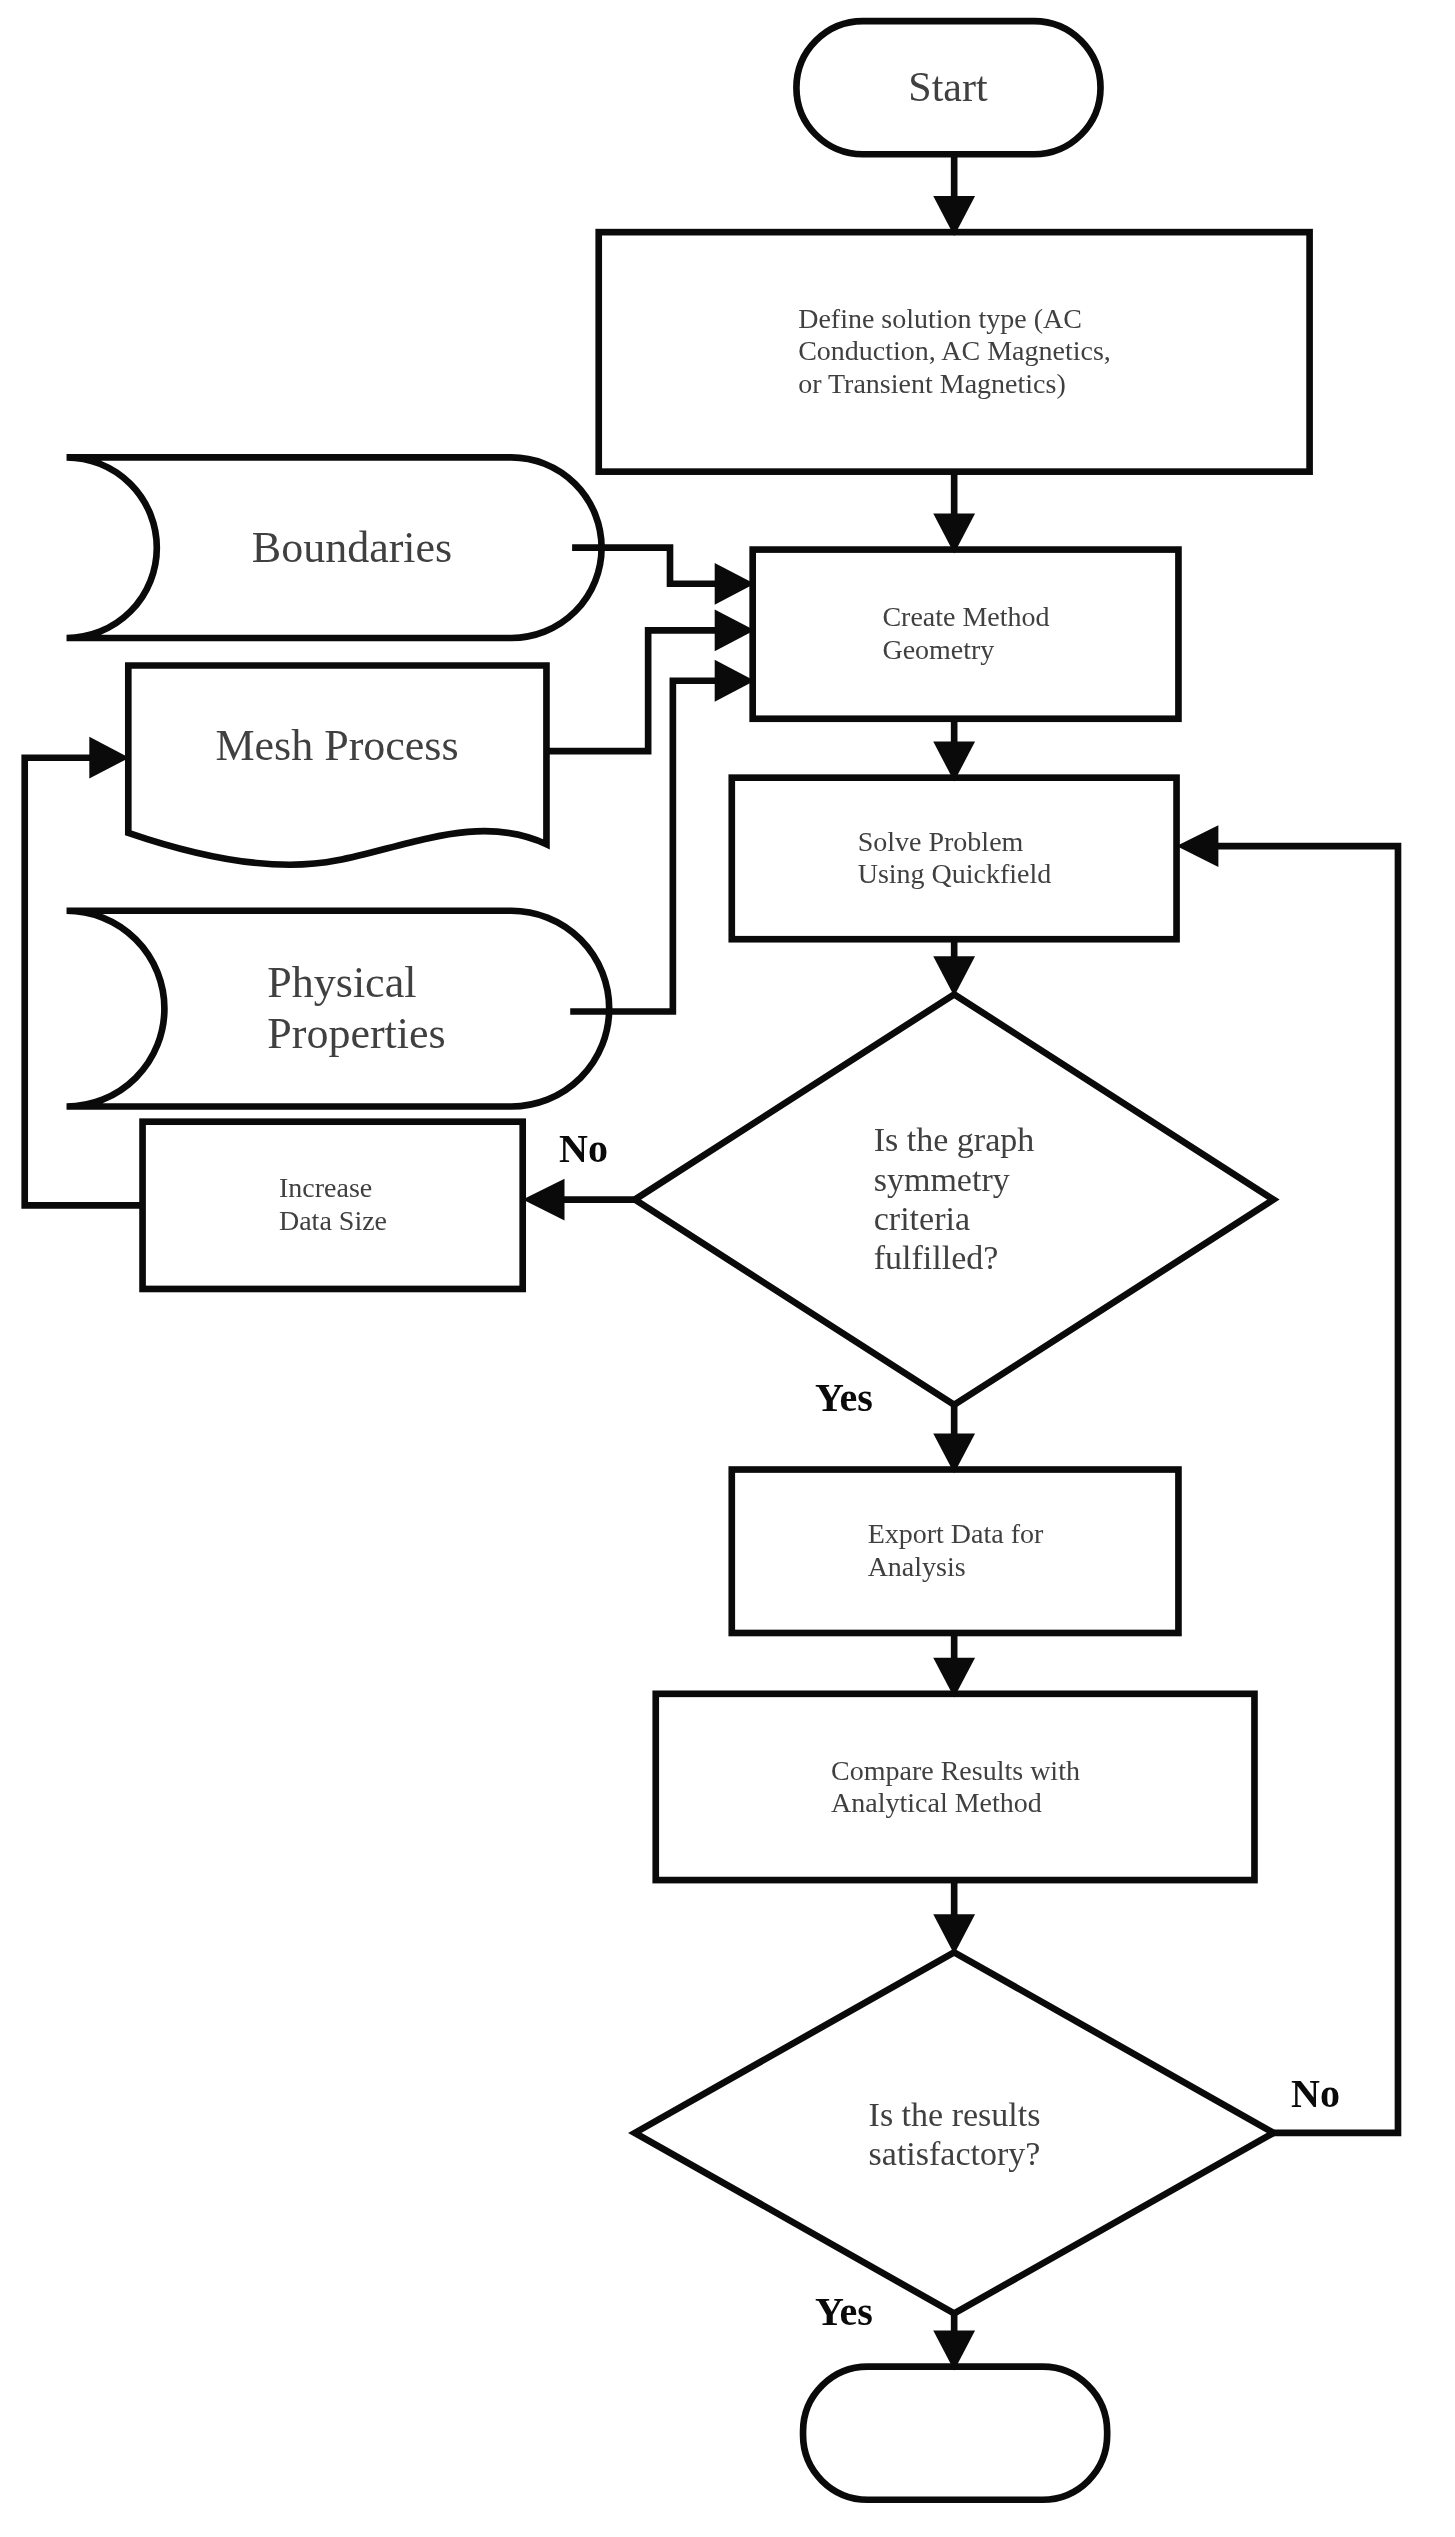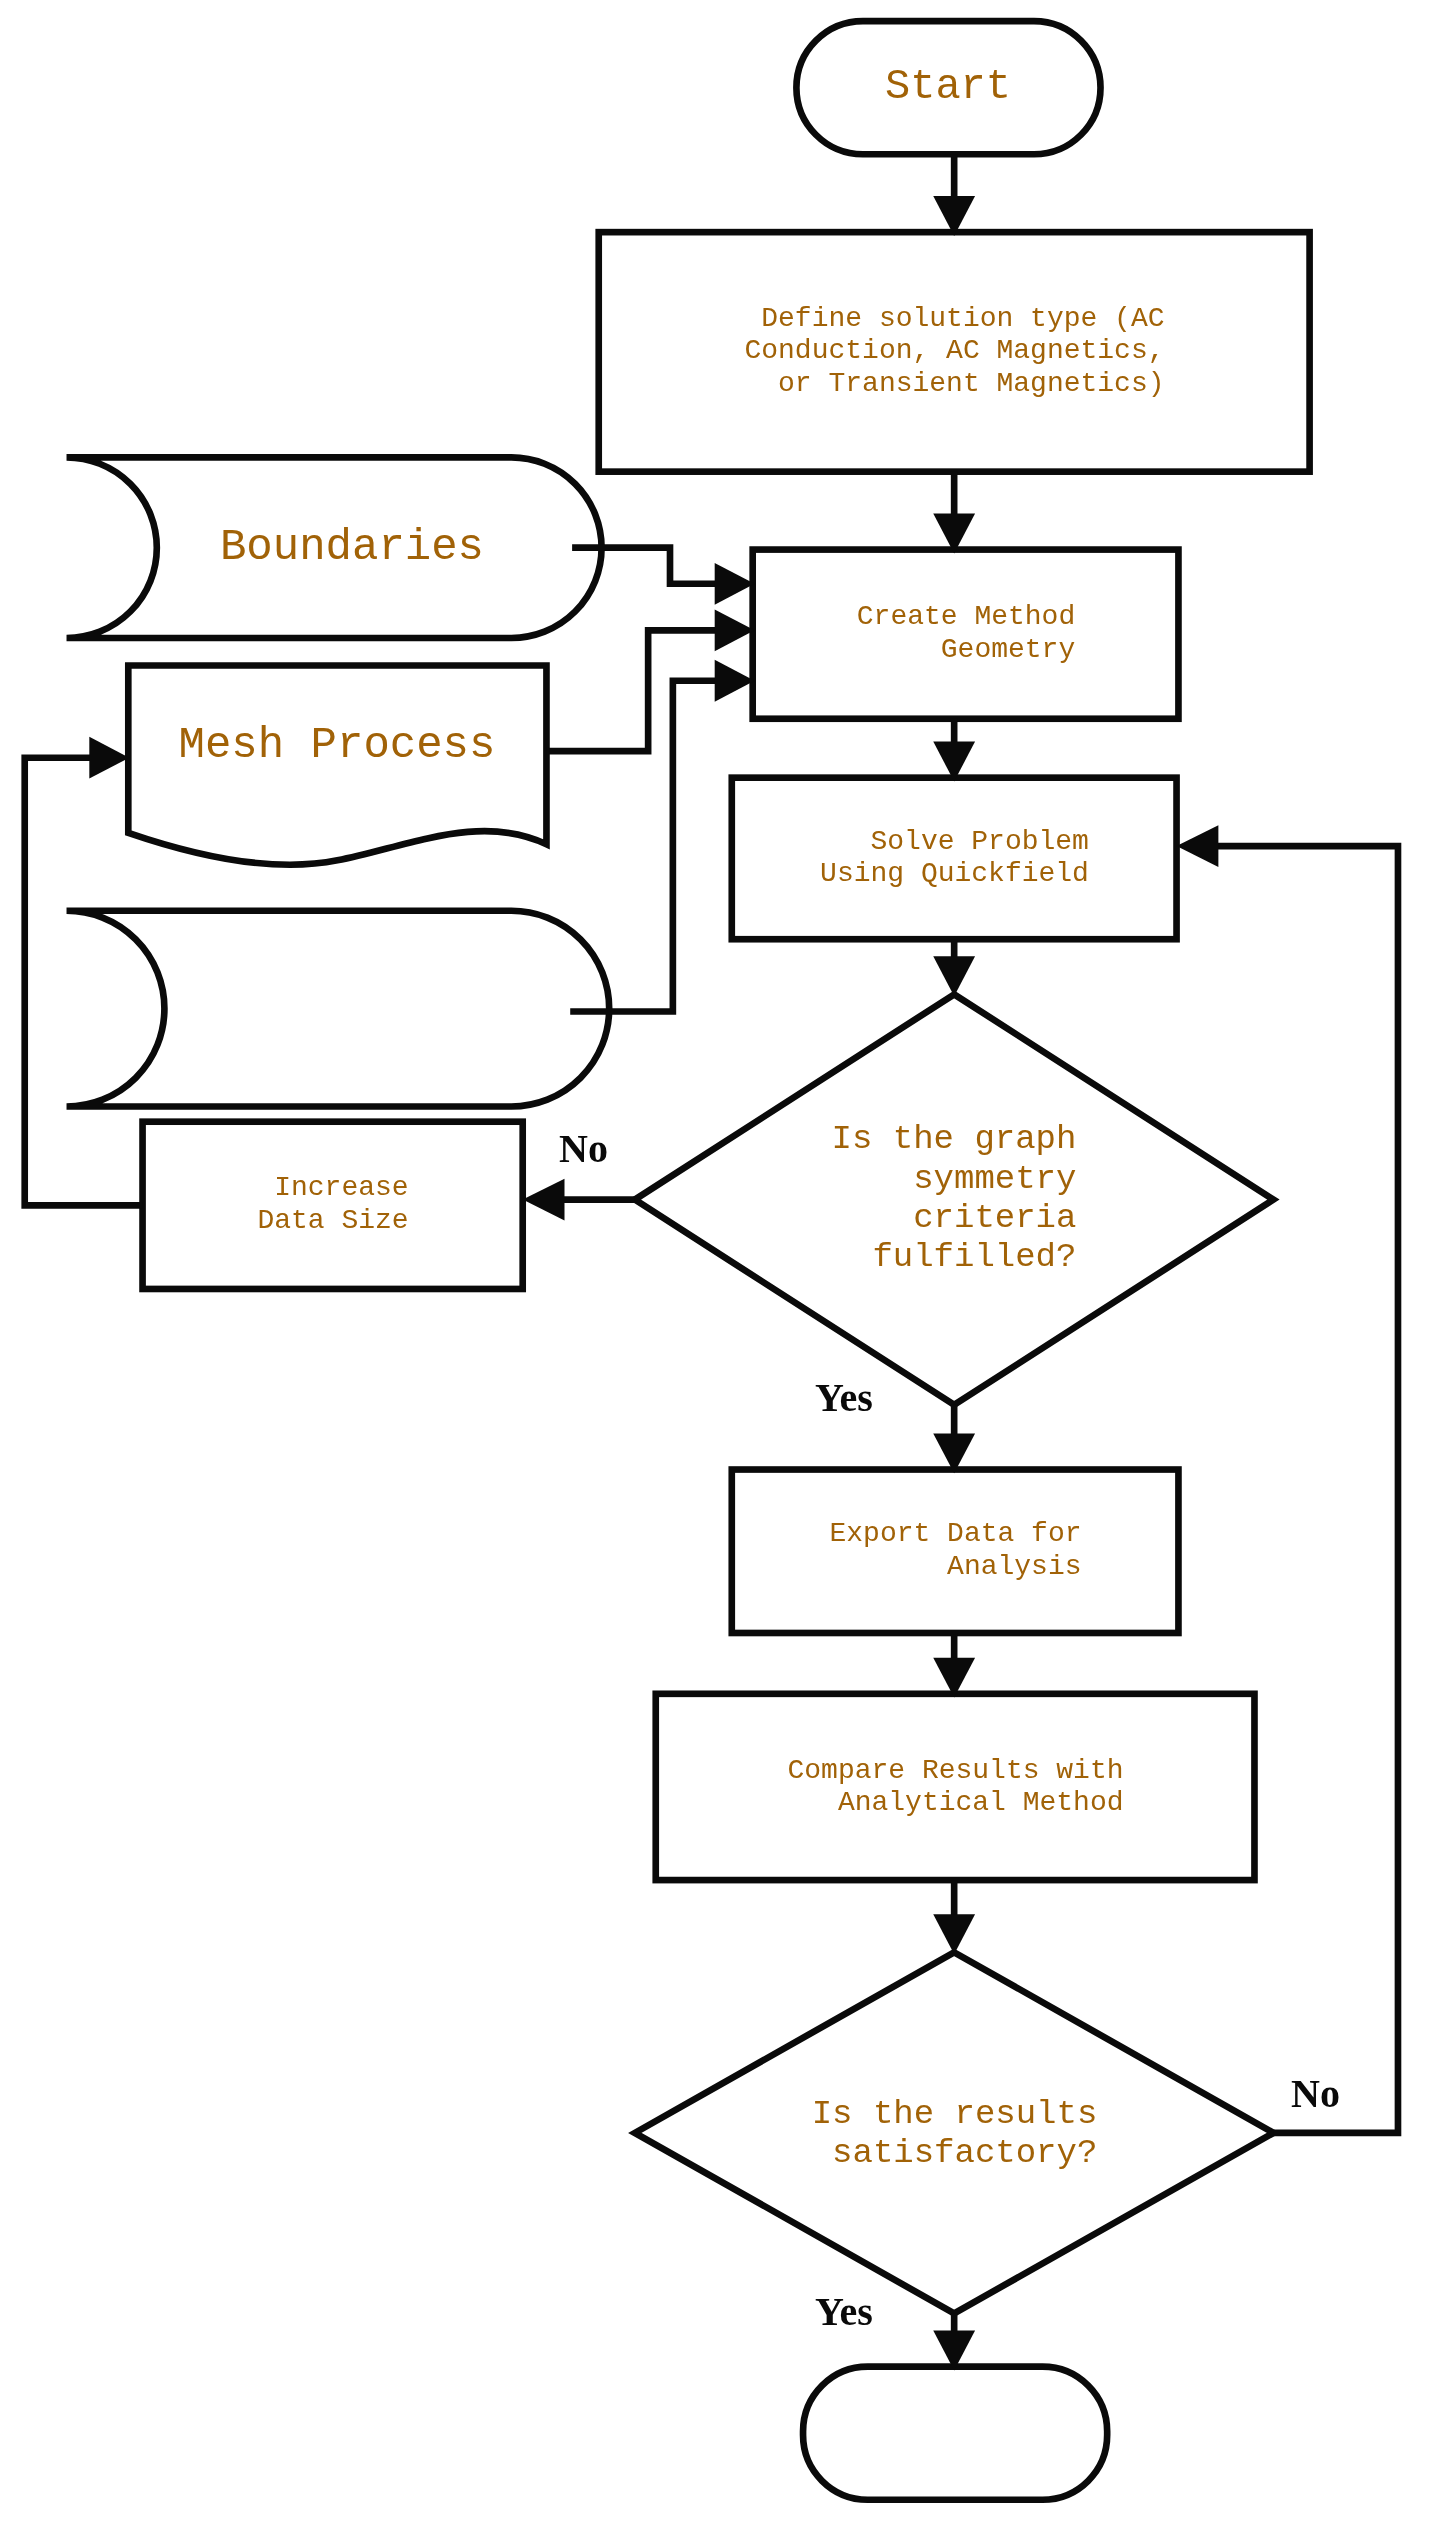--- a/index.html
+++ b/index.html
@@ -41,23 +41,23 @@
   }
   .arrowhead {
     fill: #0a0a0a;
     stroke: none;
   }
   .node-text {
     position: absolute;
     display: flex;
     align-items: center;
     justify-content: center;
-    text-align: right;
-    color: #a16207;
-    font-family: Liberation Mono, monospace;
+    text-align: left;
+    color: #404040;
+    font-family: Liberation Serif, serif;
     line-height: 1.16;
     pointer-events: none;
     white-space: pre-line;
   }
   .edge-label {
     position: absolute;
     color: #0a0a0a;
     font-family: "Liberation Serif", "DejaVu Serif", serif;
     font-weight: bold;
     font-size: 40px;
@@ -150,20 +150,22 @@
   <div class="node-text t-terminal" style="left:796px; top:21px; width:304px; height:133px;">Start</div>
 
   <div class="node-text t-process" style="left:599px; top:232px; width:711px; height:239px;">Define solution type (AC
 Conduction, AC Magnetics,
 or Transient Magnetics)</div>
 
   <div class="node-text t-data" style="left:162px; top:457px; width:380px; height:181px;">Boundaries</div>
 
   <div class="node-text t-data" style="left:128px; top:665px; width:418px; height:162px;">Mesh Process</div>
 
+  <div class="node-text t-data" style="left:171px; top:910px; width:371px; height:196px;">Physical
+Properties</div>
 
   <div class="node-text t-process" style="left:753px; top:549px; width:426px; height:169px;">Create Method
 Geometry</div>
 
   <div class="node-text t-process" style="left:732px; top:777px; width:445px; height:162px;">Solve Problem
 Using Quickfield</div>
 
   <div class="node-text t-decision" style="left:783px; top:1047px; width:342px; height:304px;">Is the graph
 symmetry
 criteria

